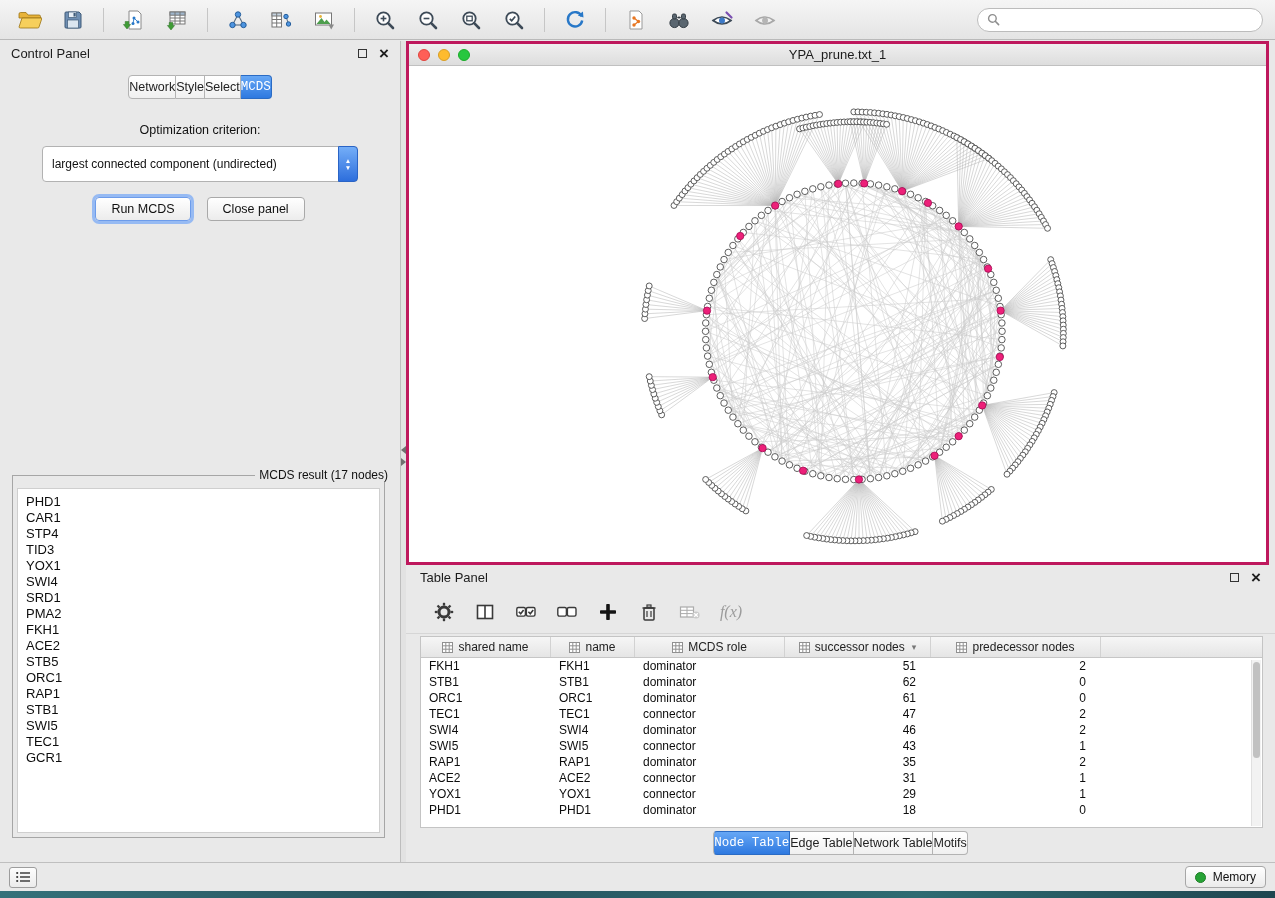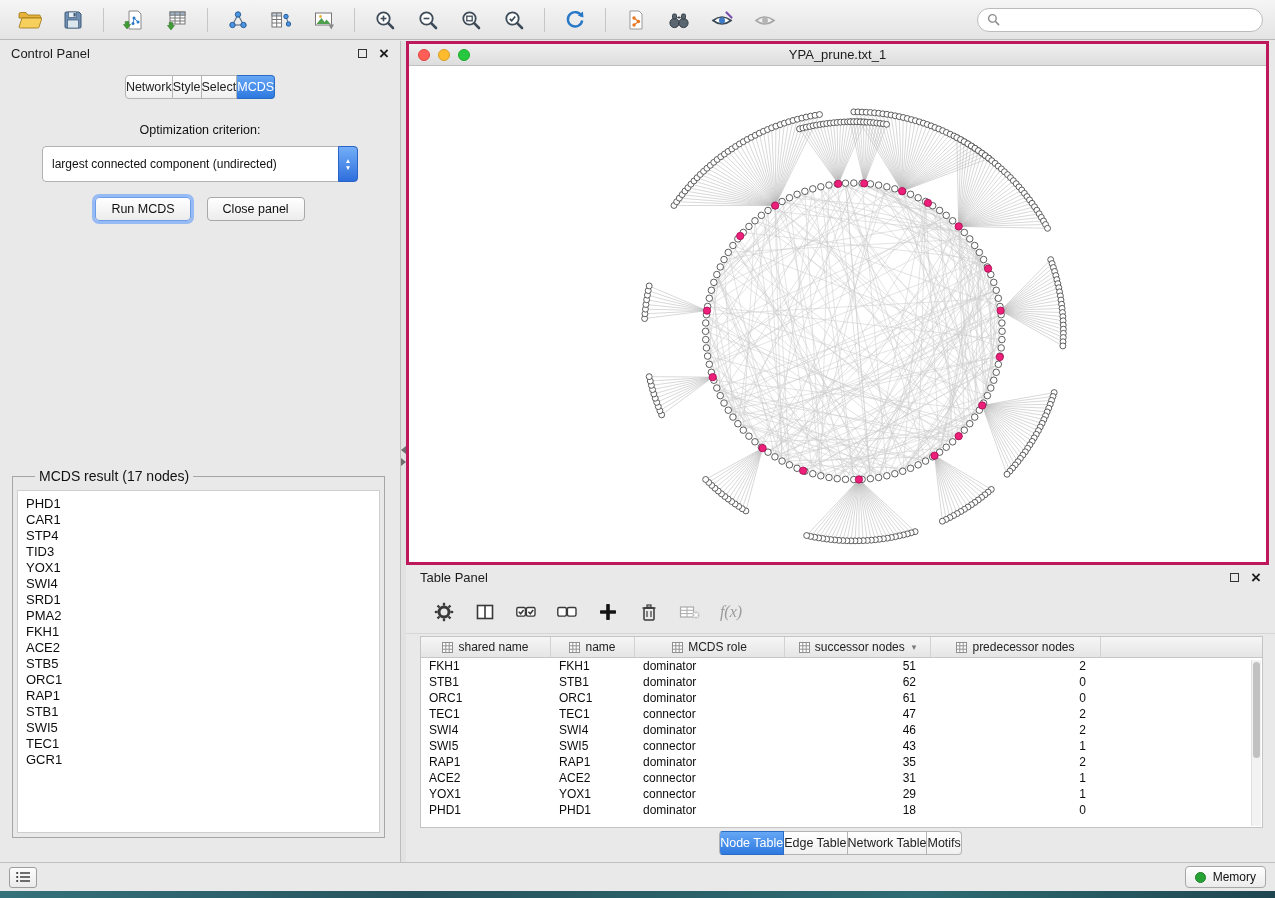--- a/index.html
+++ b/index.html
@@ -17,30 +17,30 @@
   
   .control-panel{position:absolute;left:0;top:41px;width:401px;bottom:29px;background:#e9e9e9;border-right:1px solid #bdbdbd;}
   .panel-header{height:25px;display:flex;align-items:center;padding:0 11px;font-size:13px;color:#1c1c1c;}
   .ph-icons{margin-left:auto;display:flex;gap:12px;align-items:center;}
   .float-box{width:9px;height:9px;border:1.6px solid #333;}
   .close-x{font-size:17px;font-weight:bold;color:#1c1c1c;line-height:12px;}
   .segbar{display:flex;justify-content:center;margin-top:9px;}
   .seg{font-size:12.5px;padding:4px 0;background:linear-gradient(#ffffff,#f0f0f0);border:1px solid #b3b3b3;border-left:none;color:#222;cursor:default;}
   .seg:first-child{border-left:1px solid #b3b3b3;border-radius:4px 0 0 4px;}
   .seg:last-child{border-radius:0 4px 4px 0;}
-  .seg-active{background:linear-gradient(#66a7f5,#2e79e0);color:#fff;border-color:#2a6bc4;}
+  .seg-active{background:linear-gradient(#66a7f5,#2e79e0);color:#fff;border-color:#2a6bc4;font-family:Liberation Mono, monospace;}
   .opt-label{text-align:center;font-size:12.5px;margin-top:24px;color:#111;}
   .dropdown{margin:9px auto 0;width:316px;height:36px;background:#fff;border:1px solid #b2b2b2;border-radius:4px;display:flex;align-items:center;font-size:12px;color:#111;padding-left:9px;position:relative;}
   .dd-step{position:absolute;right:-1px;top:-1px;bottom:-1px;width:20px;border-radius:0 4px 4px 0;background:linear-gradient(#74aef8,#2d6edc);display:flex;flex-direction:column;align-items:center;justify-content:center;gap:1px;border:1px solid #2a64c6;}
   .dd-step span{color:#fff;font-size:6.5px;line-height:6px;}
   .btn-row{display:flex;justify-content:center;gap:16px;margin-top:15px;}
   .btn{font-size:12.5px;padding:4px 15px;background:linear-gradient(#ffffff,#ececec);border:1px solid #a9a9a9;border-radius:4px;color:#111;cursor:default;}
   .btn-focus{box-shadow:0 0 0 3px rgba(82,148,252,.55);border-color:#6d9cea;}
   .result-box{position:absolute;left:12px;right:15px;top:427px;bottom:24px;border:1px solid #a6a6a6;background:#e9e9e9;}
-  .result-box legend{font-size:14px;padding:0 4px;margin-left:22px;color:#111;}
+  .result-box legend{font-size:12px;padding:0 4px;margin-left:8px;color:#111;text-align:right;}
   .result-list{position:absolute;left:4px;right:4px;top:6px;bottom:4px;background:#fff;border:1px solid #cfcfcf;overflow:hidden;font-size:13px;line-height:16px;color:#0d0d0d;padding:5px 0 0 8px;}
 
   
   .vsplit{position:absolute;left:401px;top:41px;width:5px;bottom:29px;background:#e2e2e2;}
   .vs-arrow{position:absolute;left:0;width:0;height:0;}
   .vs-left{top:405px;border-top:4px solid transparent;border-bottom:4px solid transparent;border-right:5px solid #6f6f6f;}
   .vs-right{top:417px;border-top:4px solid transparent;border-bottom:4px solid transparent;border-left:5px solid #6f6f6f;}
 
   
   .right{position:absolute;left:406px;top:41px;right:0;bottom:29px;background:#e9e9e9;}

